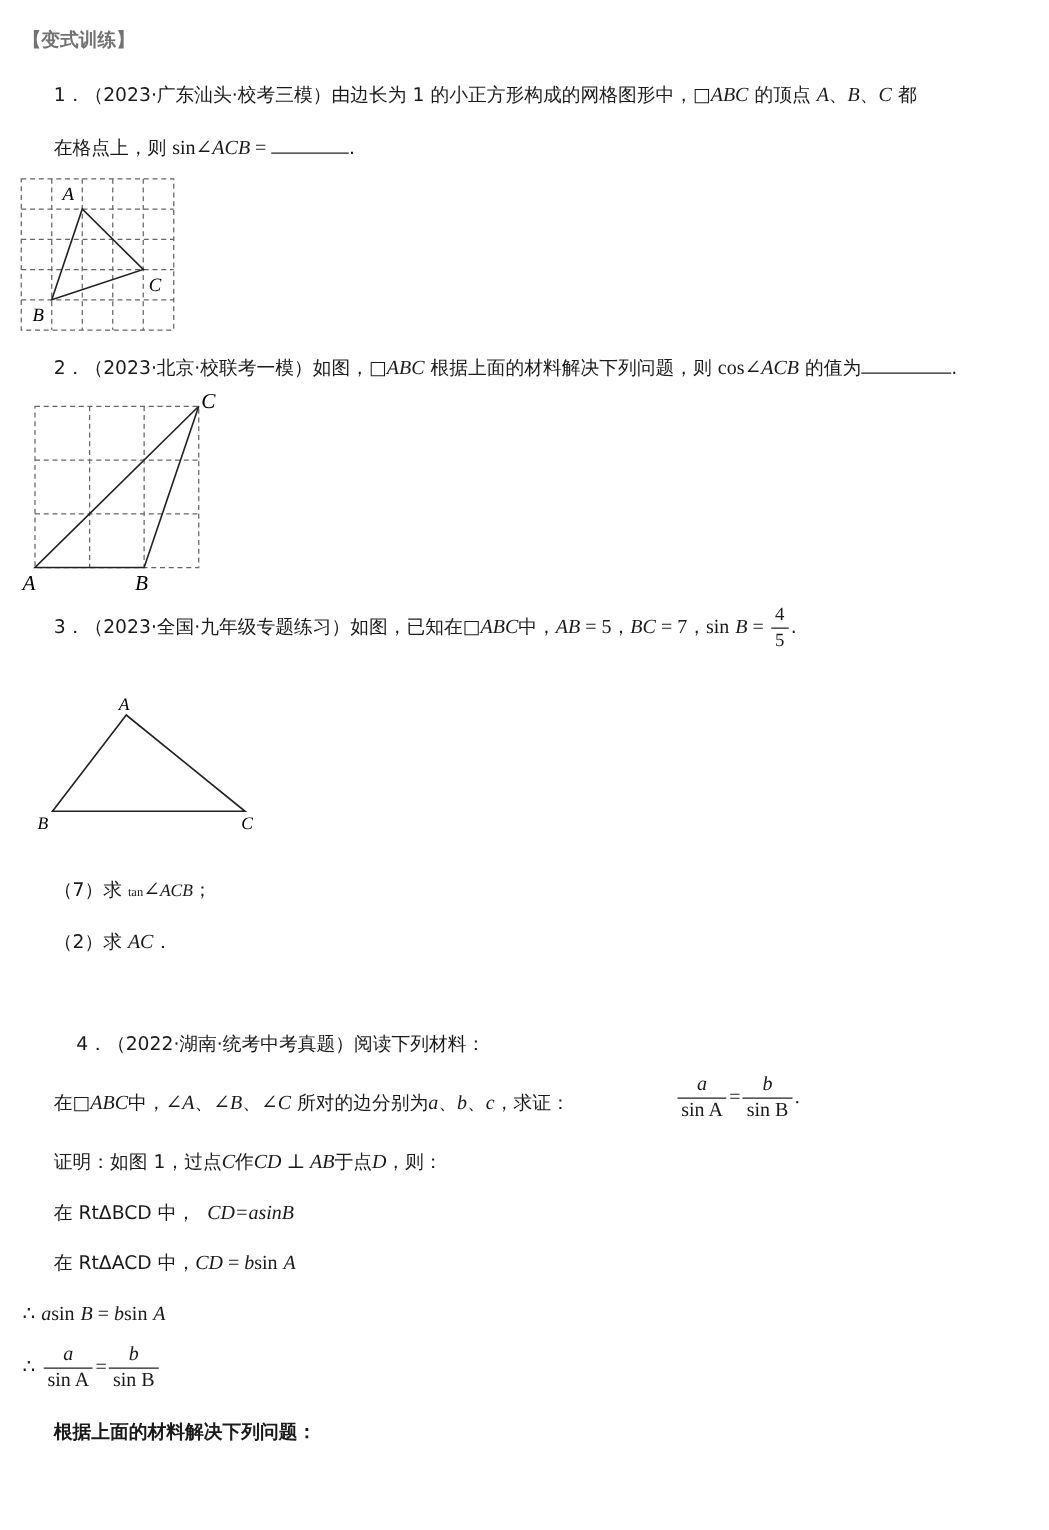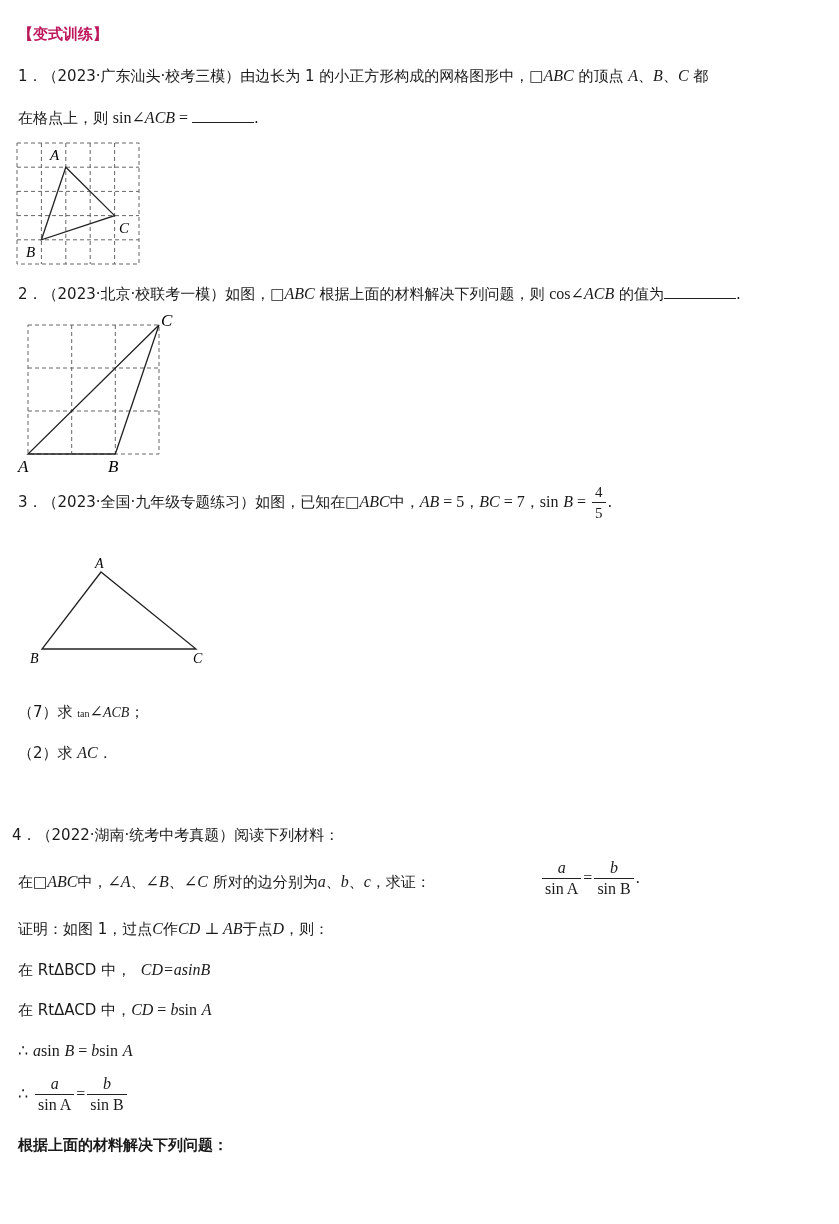--- a/index.html
+++ b/index.html
@@ -2,22 +2,22 @@
 <html><head>
 <meta charset="utf-8">
 <style>
   html, body { margin: 0; padding: 0; background: #ffffff; }
   body {
     width: 839px; height: 1224px; position: relative; overflow: hidden;
     font-family: "DejaVu Serif", "Liberation Serif", serif;
     color: #1a1a1a; font-size: 15px;
   }
   .abs { position: absolute; white-space: nowrap; line-height: 20px; }
-  .heading { color: #be185d; font-weight: bold; font-size: 15px; font-family: Liberation Serif, serif; }
-  .txt { font-family: "DejaVu Sans", "Liberation Sans", sans-serif; font-size: 15px; }
+  .heading { color: #737373; font-weight: bold; font-size: 15px; font-family: Liberation Mono, monospace; }
+  .txt { font-family: "DejaVu Sans", "Liberation Sans", sans-serif; font-size: 15px; margin-left: 25px; }
   .m { font-family: "Liberation Serif", "DejaVu Serif", serif; font-style: italic; font-size: 16px; }
   .r { font-family: "Liberation Serif", "DejaVu Serif", serif; font-style: normal; font-size: 16px; }
   .blank { display: inline-block; border-bottom: 1px solid #222; height: 14px; vertical-align: baseline; }
   .frac { display: inline-block; vertical-align: middle; text-align: center; margin: 0 2px; }
   .frac .num { display: block; border-bottom: 1px solid #222; padding: 0 3px; line-height: 20px; }
   .frac .den { display: block; padding: 0 3px; line-height: 20px; }
   svg text { font-family: "Liberation Serif", "DejaVu Serif", serif; font-style: italic; }
   .tri { stroke: #222; stroke-width: 1.3; fill: none; }
   .grid { stroke: #666; stroke-width: 1; stroke-dasharray: 4 3; fill: none; }
 </style>
@@ -76,21 +76,21 @@
   <text x="4" y="111" font-size="14">B</text>
   <text x="167" y="111" font-size="14">C</text>
 </svg>
 <div class="abs txt" style="left:18px; top:702px;">
   <span>（7）求 </span><span class="r" style="font-size:10px;">tan</span><span class="r">∠</span><span class="m" style="font-size:14px;">ACB</span><span>；</span>
 </div>
 <div class="abs txt" style="left:18px; top:743px;text-align:right;">
   <span>（2）求 </span><span class="m">AC</span><span>．</span>
 </div>
 
-<div class="abs txt" style="left:12px; top:825px;">
+<div class="abs txt" style="left:36px; top:825px;">
   <span>4．</span><span>（2022·湖南·统考中考真题）</span><span>阅读下列材料：</span>
 </div>
 <div class="abs txt" style="left:18px; top:872px;">
   <span>在</span><span>□</span><span class="m">ABC</span><span>中，</span><span class="m">∠A</span><span>、</span><span class="m">∠B</span><span>、</span><span class="m">∠C</span><span> 所对的边分别为</span><span class="m">a</span><span>、</span><span class="m">b</span><span>、</span><span class="m">c</span><span>，求证：</span>
 </div>
 <div class="abs" style="left:540px; top:858px;">
   <span class="frac m"><span class="num">a</span><span class="den r">sin A</span></span><span class="r">=</span><span class="frac m"><span class="num">b</span><span class="den r">sin B</span></span><span class="r">.</span>
 </div>
 
 <div class="abs txt" style="left:18px; top:919px;">

